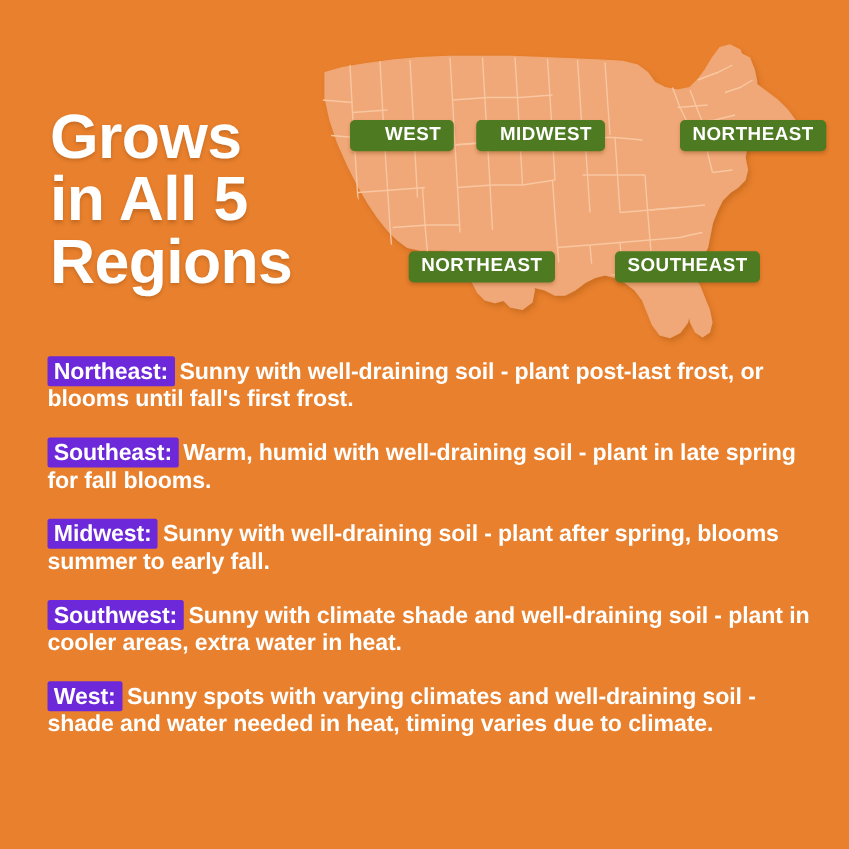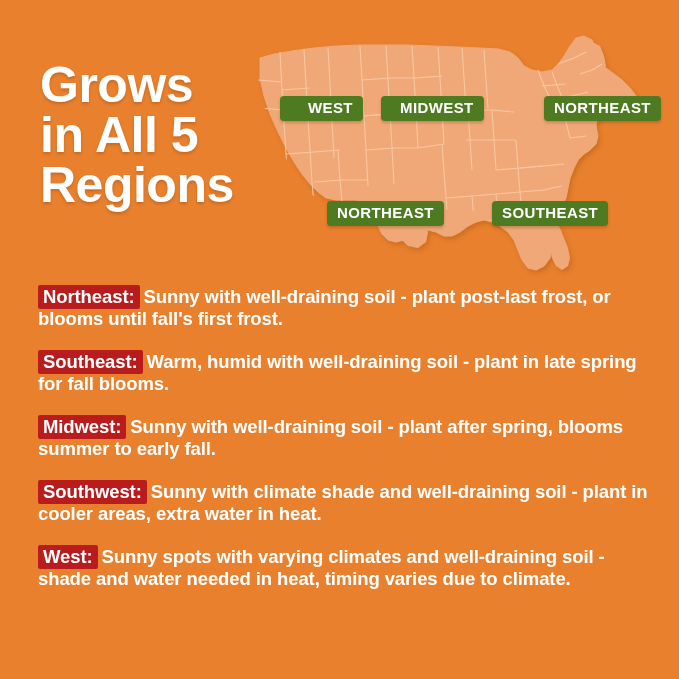--- a/index.html
+++ b/index.html
@@ -19,21 +19,21 @@
     width: 679px;
     height: 679px;
     background: #E8802D;
     overflow: hidden;
   }
 
   
   .headline {
     position: absolute;
     left: 40px;
-    top: 60px;
+    top: 84px;
     width: 270px;
     color: #FFFFFF;
     font-family: "Liberation Sans", sans-serif;
     font-weight: bold;
     font-size: 50px;
     line-height: 50px;
     letter-spacing: -0.5px;
     z-index: 40;
     text-shadow: 0 2px 3px rgba(120,55,10,0.30);
   }
@@ -84,21 +84,21 @@
     margin-bottom: 22px;
     color: #FFFFFF;
     font-family: "Liberation Sans", sans-serif;
     font-size: 18.5px;
     font-weight: bold;
     line-height: 21.5px;
     letter-spacing: -0.1px;
   }
   .region-item:last-child { margin-bottom: 12px; }
   .region-tag {
-    background: #b91c1c;
+    background: #6d28d9;
     color: #FFFFFF;
     font-weight: bold;
     padding: 1px 5px 2px 5px;
     border-radius: 2px;
     margin-right: 4px;
     box-decoration-break: clone;
     -webkit-box-decoration-break: clone;
   }
   .region-desc {
     color: #FFFFFF;

